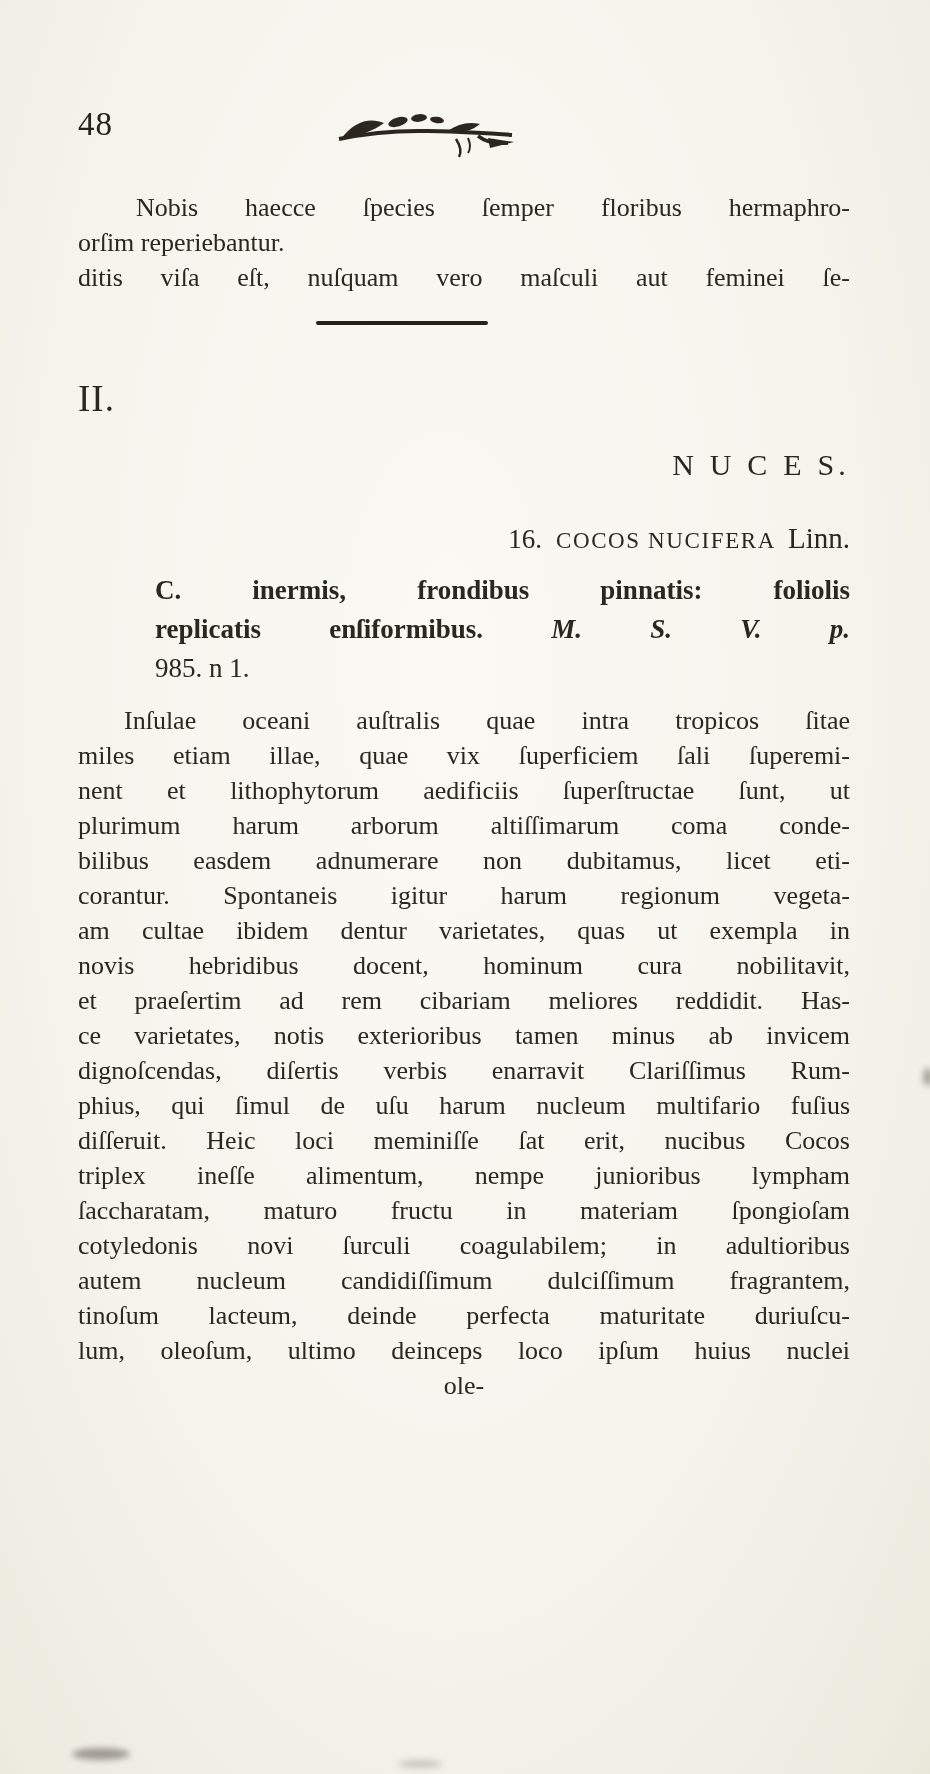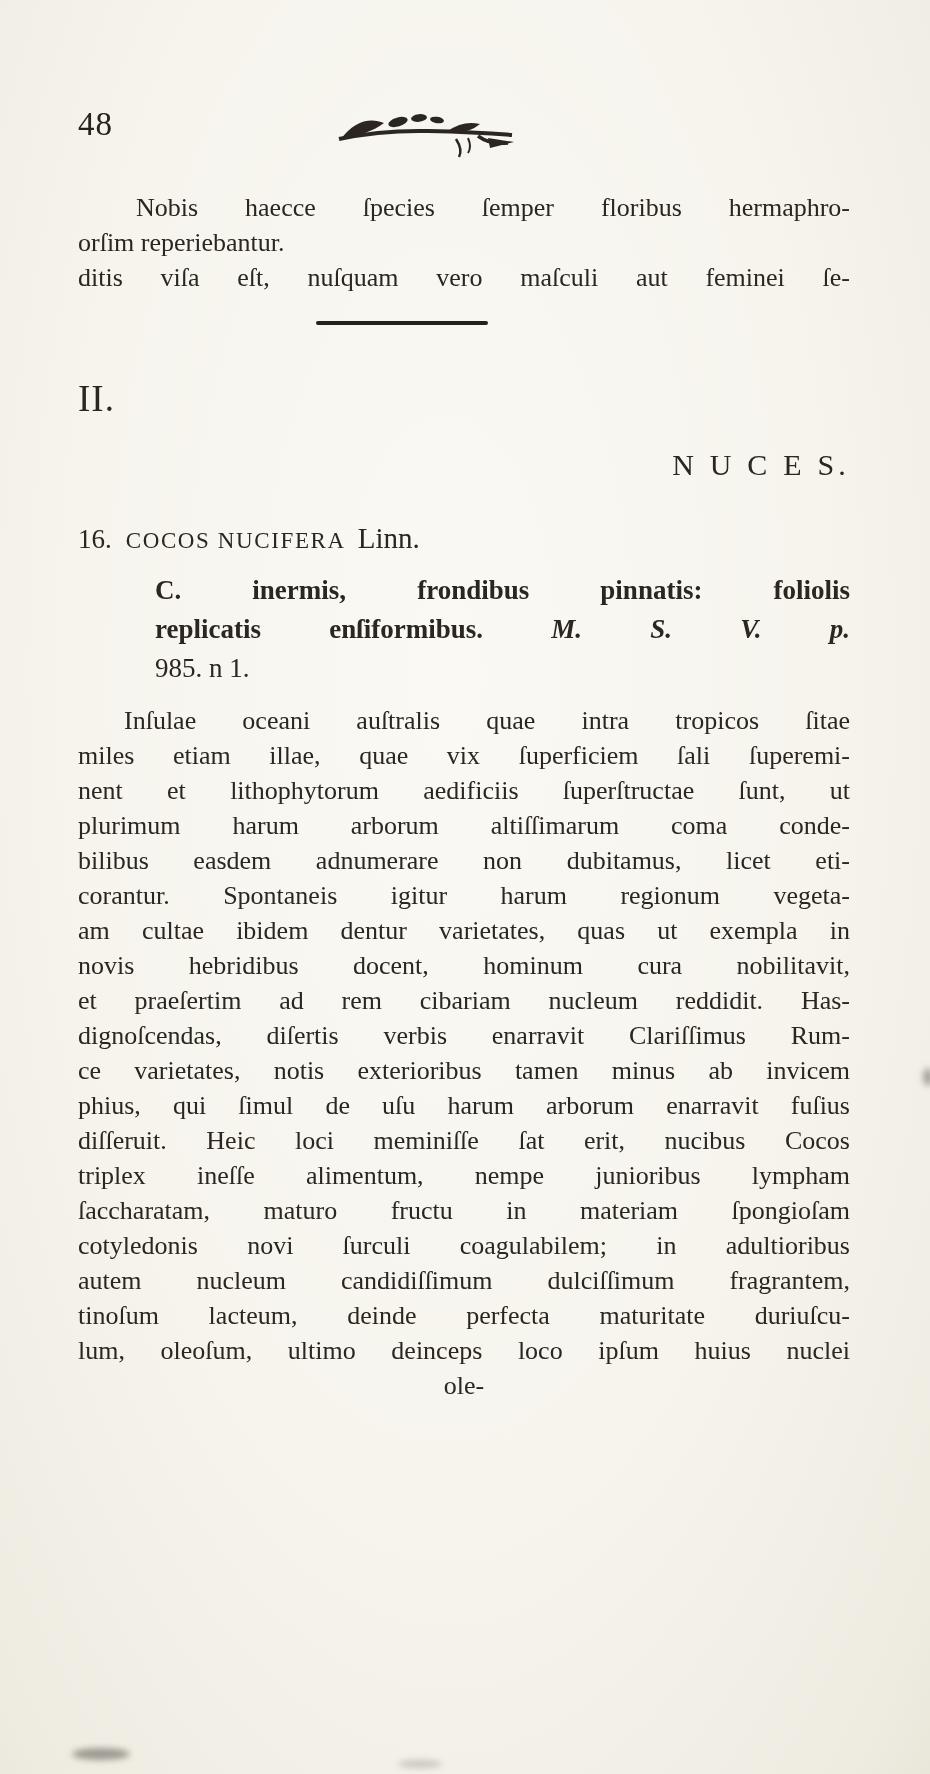--- a/index.html
+++ b/index.html
@@ -63,20 +63,21 @@
   }
   .section-title {
     margin-top: 28px;
     text-align: right;
     font-size: 30px;
     letter-spacing: 0.14em;
   }
   .entry-heading {
     margin-top: 40px;
     font-size: 27px;
+    text-align: right;
   }
   .entry-number { margin-right: 14px; }
   .species-name {
     font-size: 23px;
     letter-spacing: 0.07em;
     margin-right: 12px;
   }
   .species-author { font-size: 29px; }
   .description {
     margin-top: 16px;
@@ -167,24 +168,24 @@
 
     <div class="body-text">
         <div class="text-line first-indent">Inſulae oceani auſtralis quae intra tropicos ſitae</div>
         <div class="text-line">miles etiam illae, quae vix ſuperficiem ſali ſuperemi-</div>
         <div class="text-line">nent et lithophytorum aedificiis ſuperſtructae ſunt, ut</div>
         <div class="text-line">plurimum harum arborum altiſſimarum coma conde-</div>
         <div class="text-line">bilibus easdem adnumerare non dubitamus, licet eti-</div>
         <div class="text-line">corantur.  Spontaneis igitur harum regionum vegeta-</div>
         <div class="text-line">am cultae ibidem dentur varietates, quas ut exempla in</div>
         <div class="text-line">novis hebridibus docent, hominum cura nobilitavit,</div>
-        <div class="text-line">et praeſertim ad rem cibariam nucleum reddidit.  Has-</div>
+        <div class="text-line">et praeſertim ad rem cibariam meliores reddidit.  Has-</div>
+        <div class="text-line">ce varietates, notis exterioribus tamen minus ab invicem</div>
         <div class="text-line">dignoſcendas, diſertis verbis enarravit Clariſſimus Rum-</div>
-        <div class="text-line">ce varietates, notis exterioribus tamen minus ab invicem</div>
-        <div class="text-line">phius, qui ſimul de uſu harum arborum enarravit fuſius</div>
+        <div class="text-line">phius, qui ſimul de uſu harum nucleum multifario fuſius</div>
         <div class="text-line">diſſeruit.  Heic loci meminiſſe ſat erit, nucibus Cocos</div>
         <div class="text-line">triplex ineſſe alimentum, nempe junioribus lympham</div>
         <div class="text-line">ſaccharatam, maturo fructu in materiam ſpongioſam</div>
         <div class="text-line">cotyledonis novi ſurculi coagulabilem; in adultioribus</div>
         <div class="text-line">autem nucleum candidiſſimum dulciſſimum fragrantem,</div>
         <div class="text-line">tinoſum lacteum, deinde perfecta maturitate duriuſcu-</div>
         <div class="text-line">lum, oleoſum, ultimo deinceps loco ipſum huius nuclei</div>
       </div>
 
     <div class="catchword">ole-</div>

